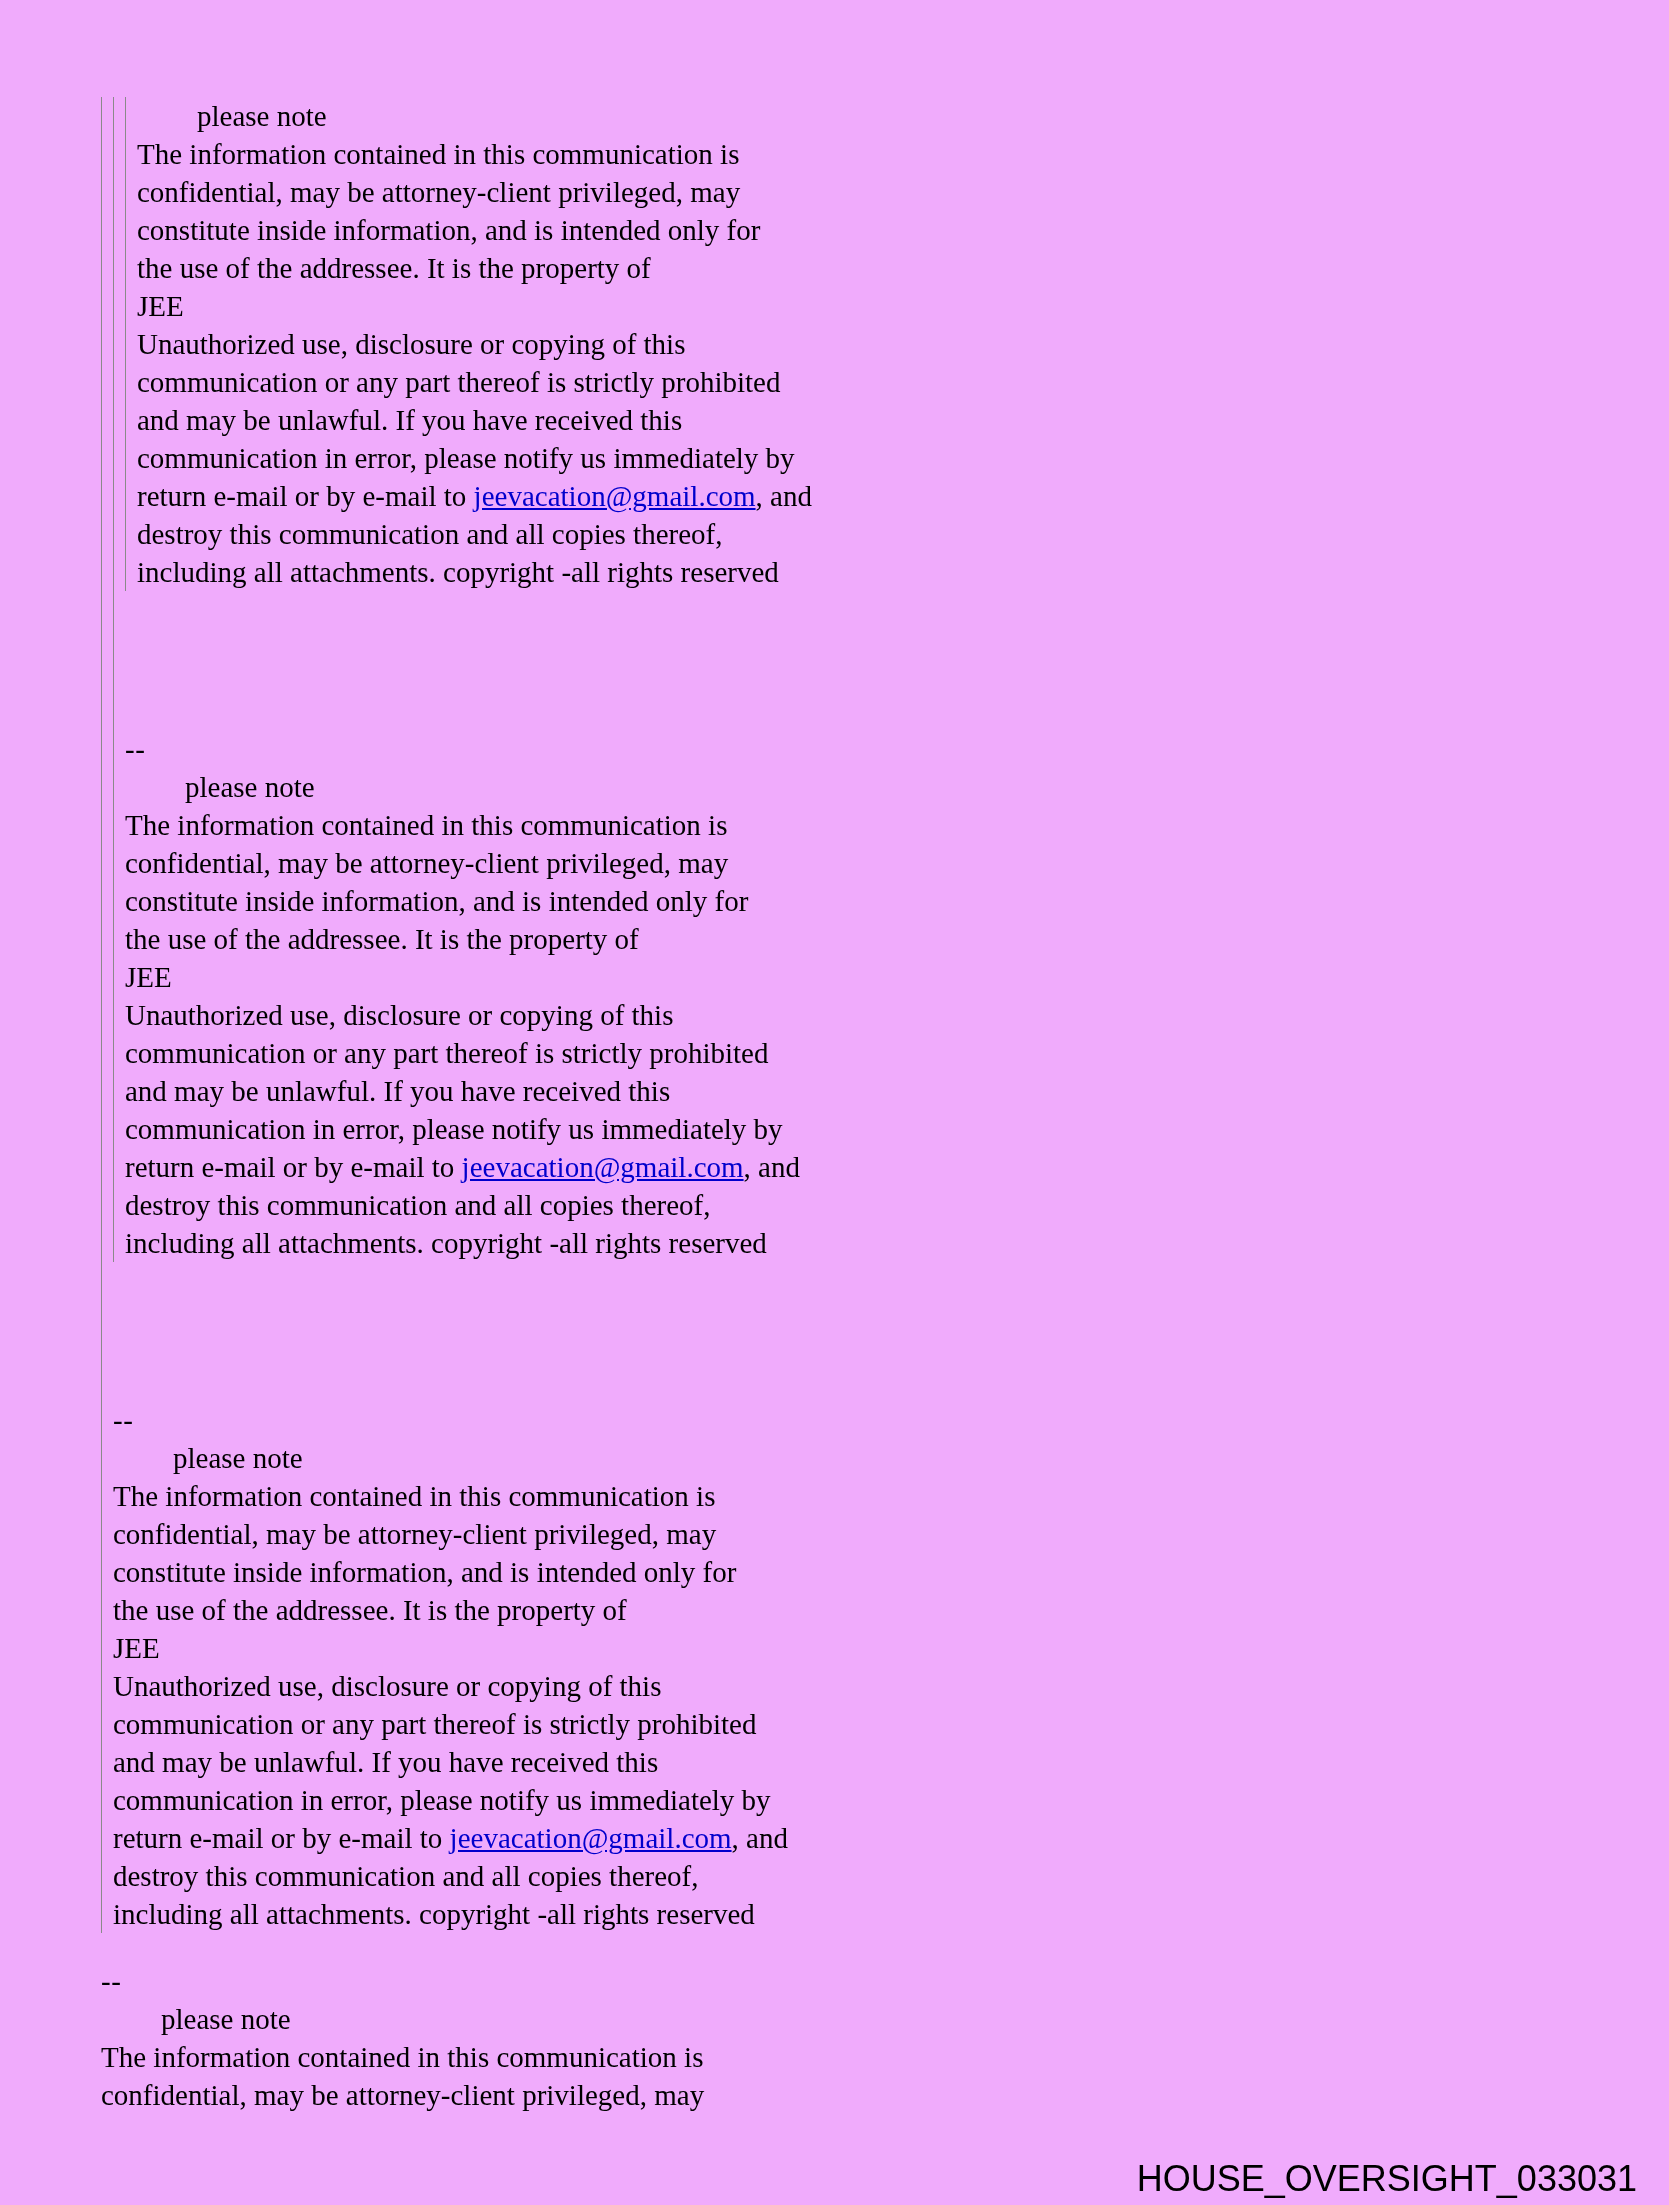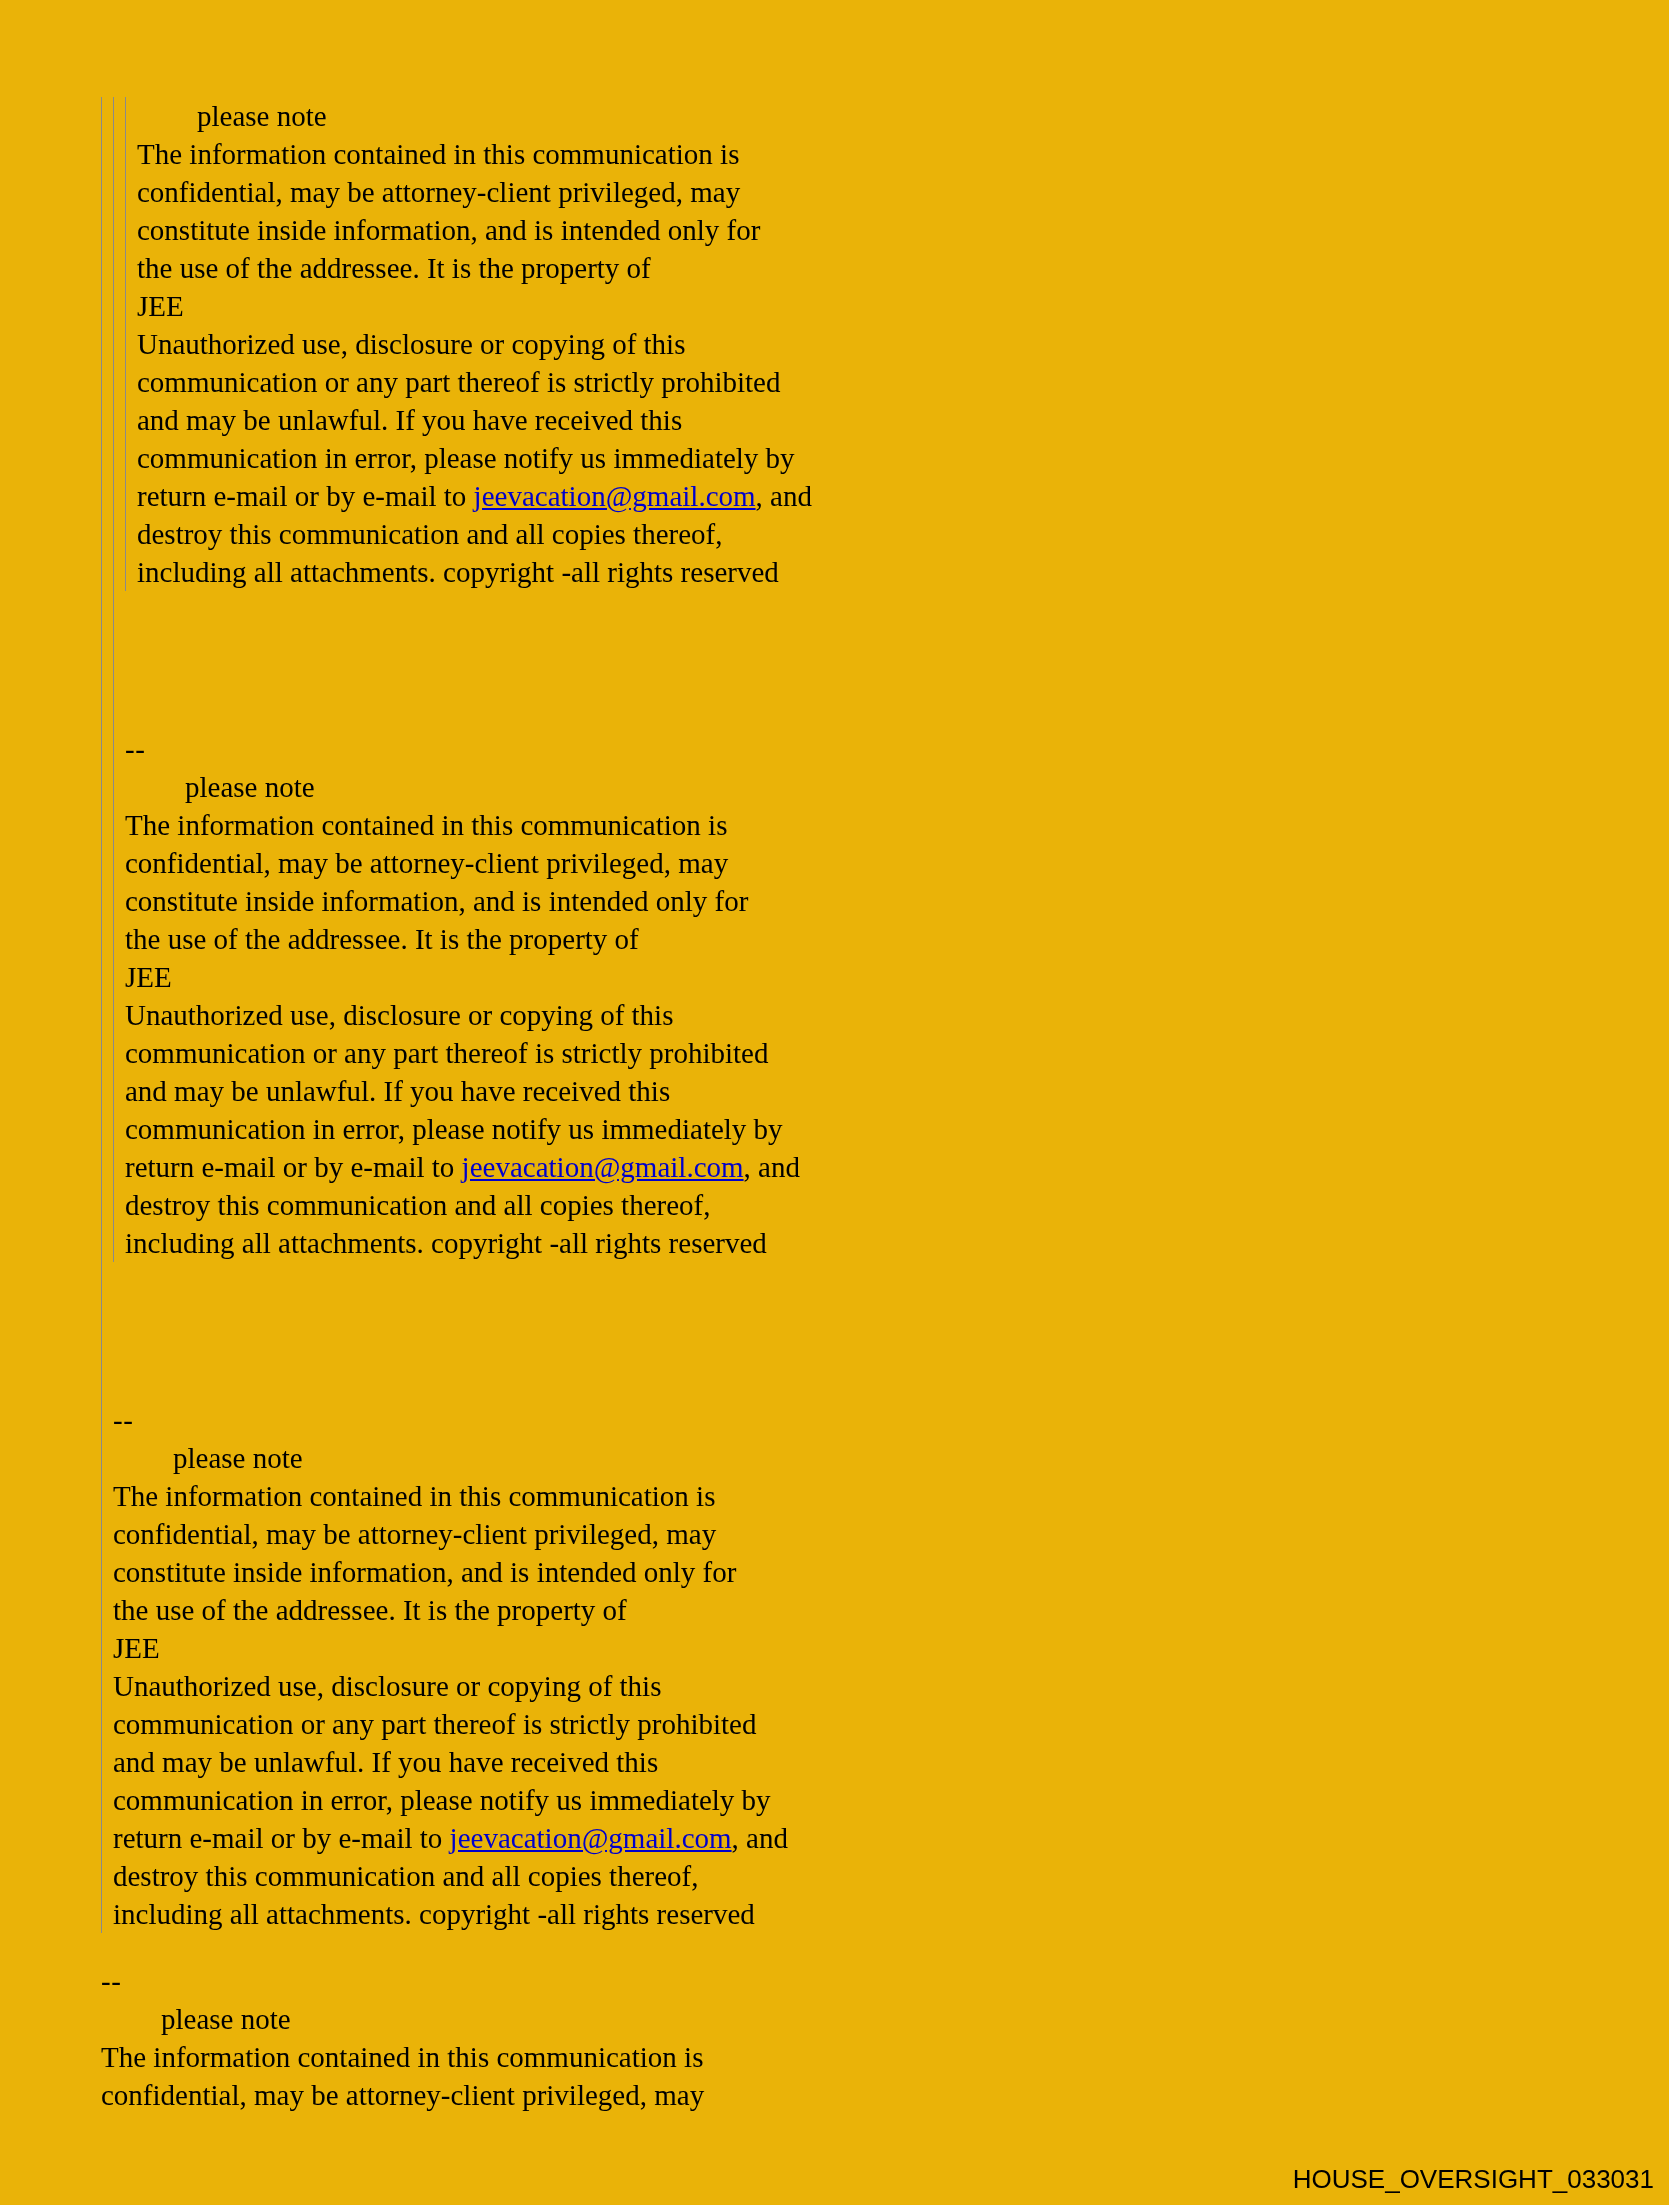--- a/index.html
+++ b/index.html
@@ -1,20 +1,20 @@
 <!DOCTYPE html>
 <html style="font-size:10.5px"><head>
 <meta charset="utf-8">
 <style>
   html, body { margin: 0; padding: 0; background: #ffffff; }
   .page {
     position: relative;
     width: 1669px;
     height: 2205px;
-    background: #eab308;
+    background: #f0abfc;
     box-sizing: border-box;
     padding: 97px 26px 0 101px;
     font-family: "Liberation Serif", "DejaVu Serif", serif;
     font-size: 29px;
     line-height: 38px;
     color: #000000;
     overflow: hidden;
   }
   blockquote.q {
     margin: 0;
@@ -23,24 +23,24 @@
   }
   .line { white-space: pre; }
   .note-line { padding-left: 60px; }
   .sep-line { letter-spacing: 0.7px; }
   .disclaimer { }
   .gap-large { margin-top: 139px; }
   .gap-small { margin-top: 29px; }
   a.email-link { cursor: pointer; }
   .footer {
     position: absolute;
-    right: 15px;
+    right: 32px;
     bottom: 9.2px;
     font-family: "Liberation Sans", "DejaVu Sans", sans-serif;
-    font-size: 26px;
+    font-size: 36px;
     line-height: 34px;
     color: #000000;
   }
 </style>
 </head>
 <body>
 
 <div class="page">
 
   <blockquote class="q">

